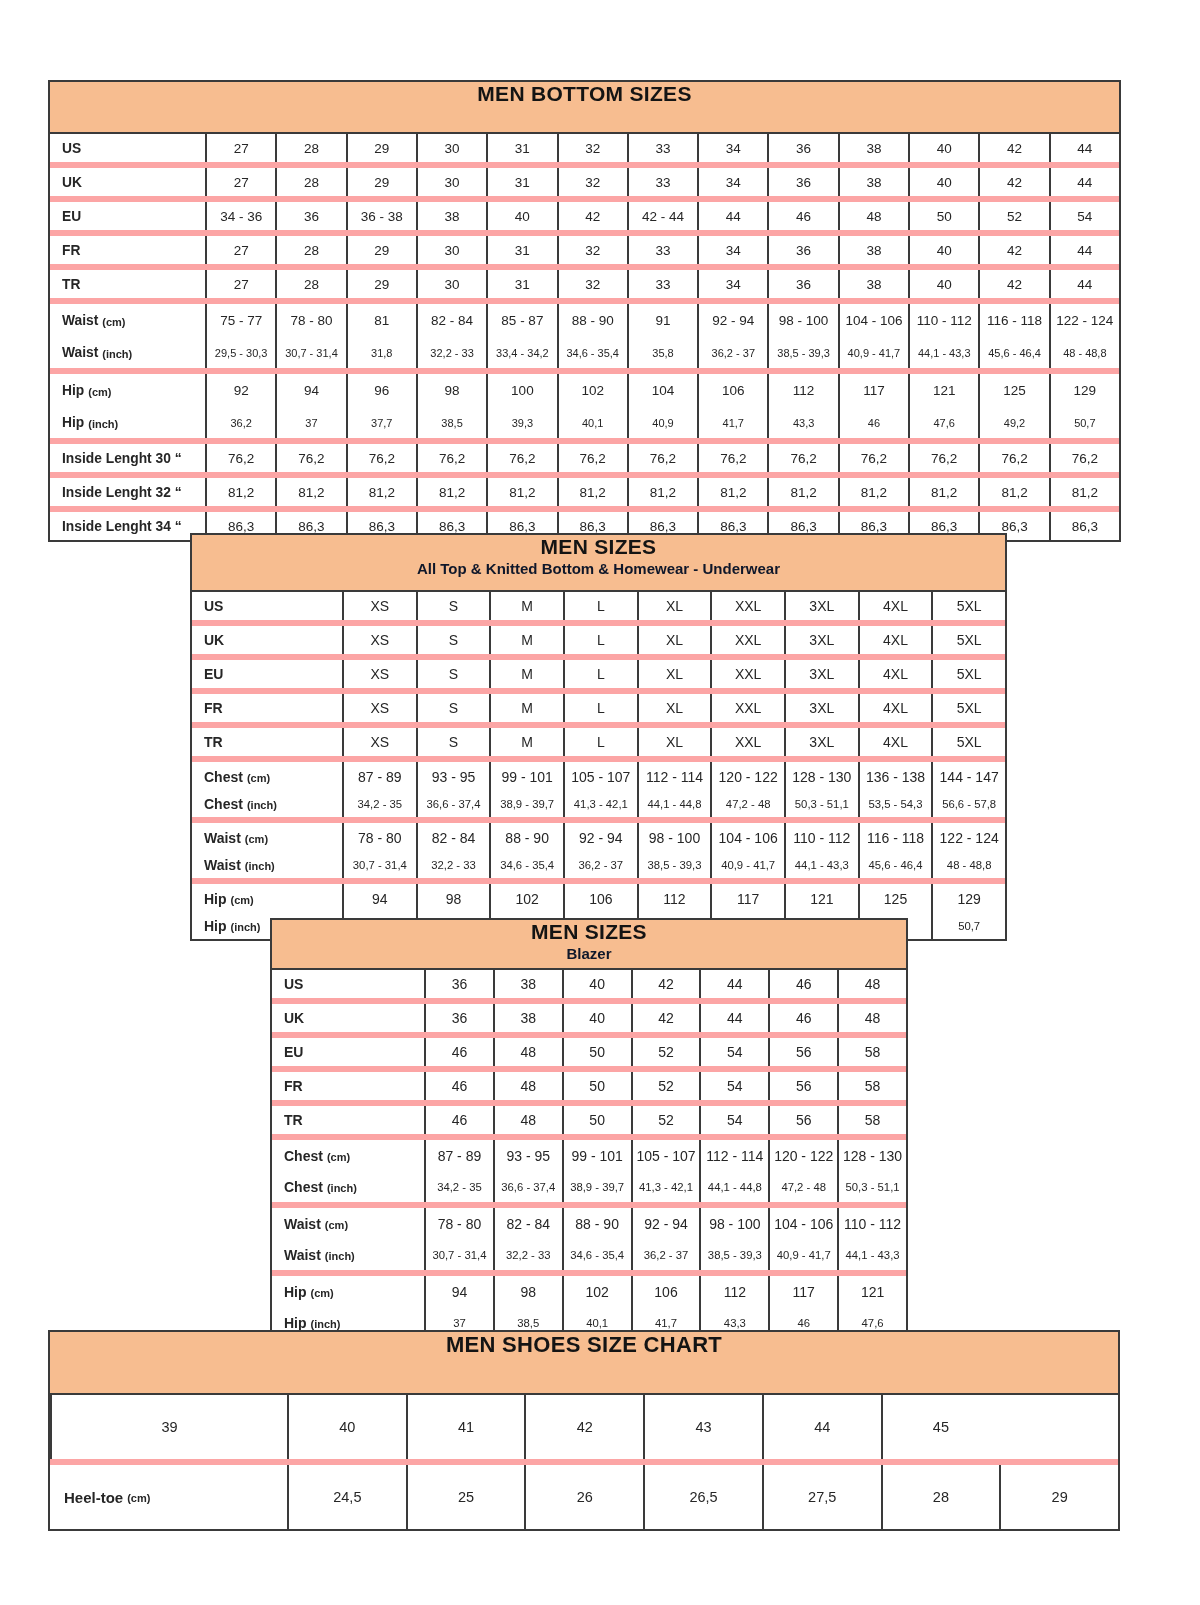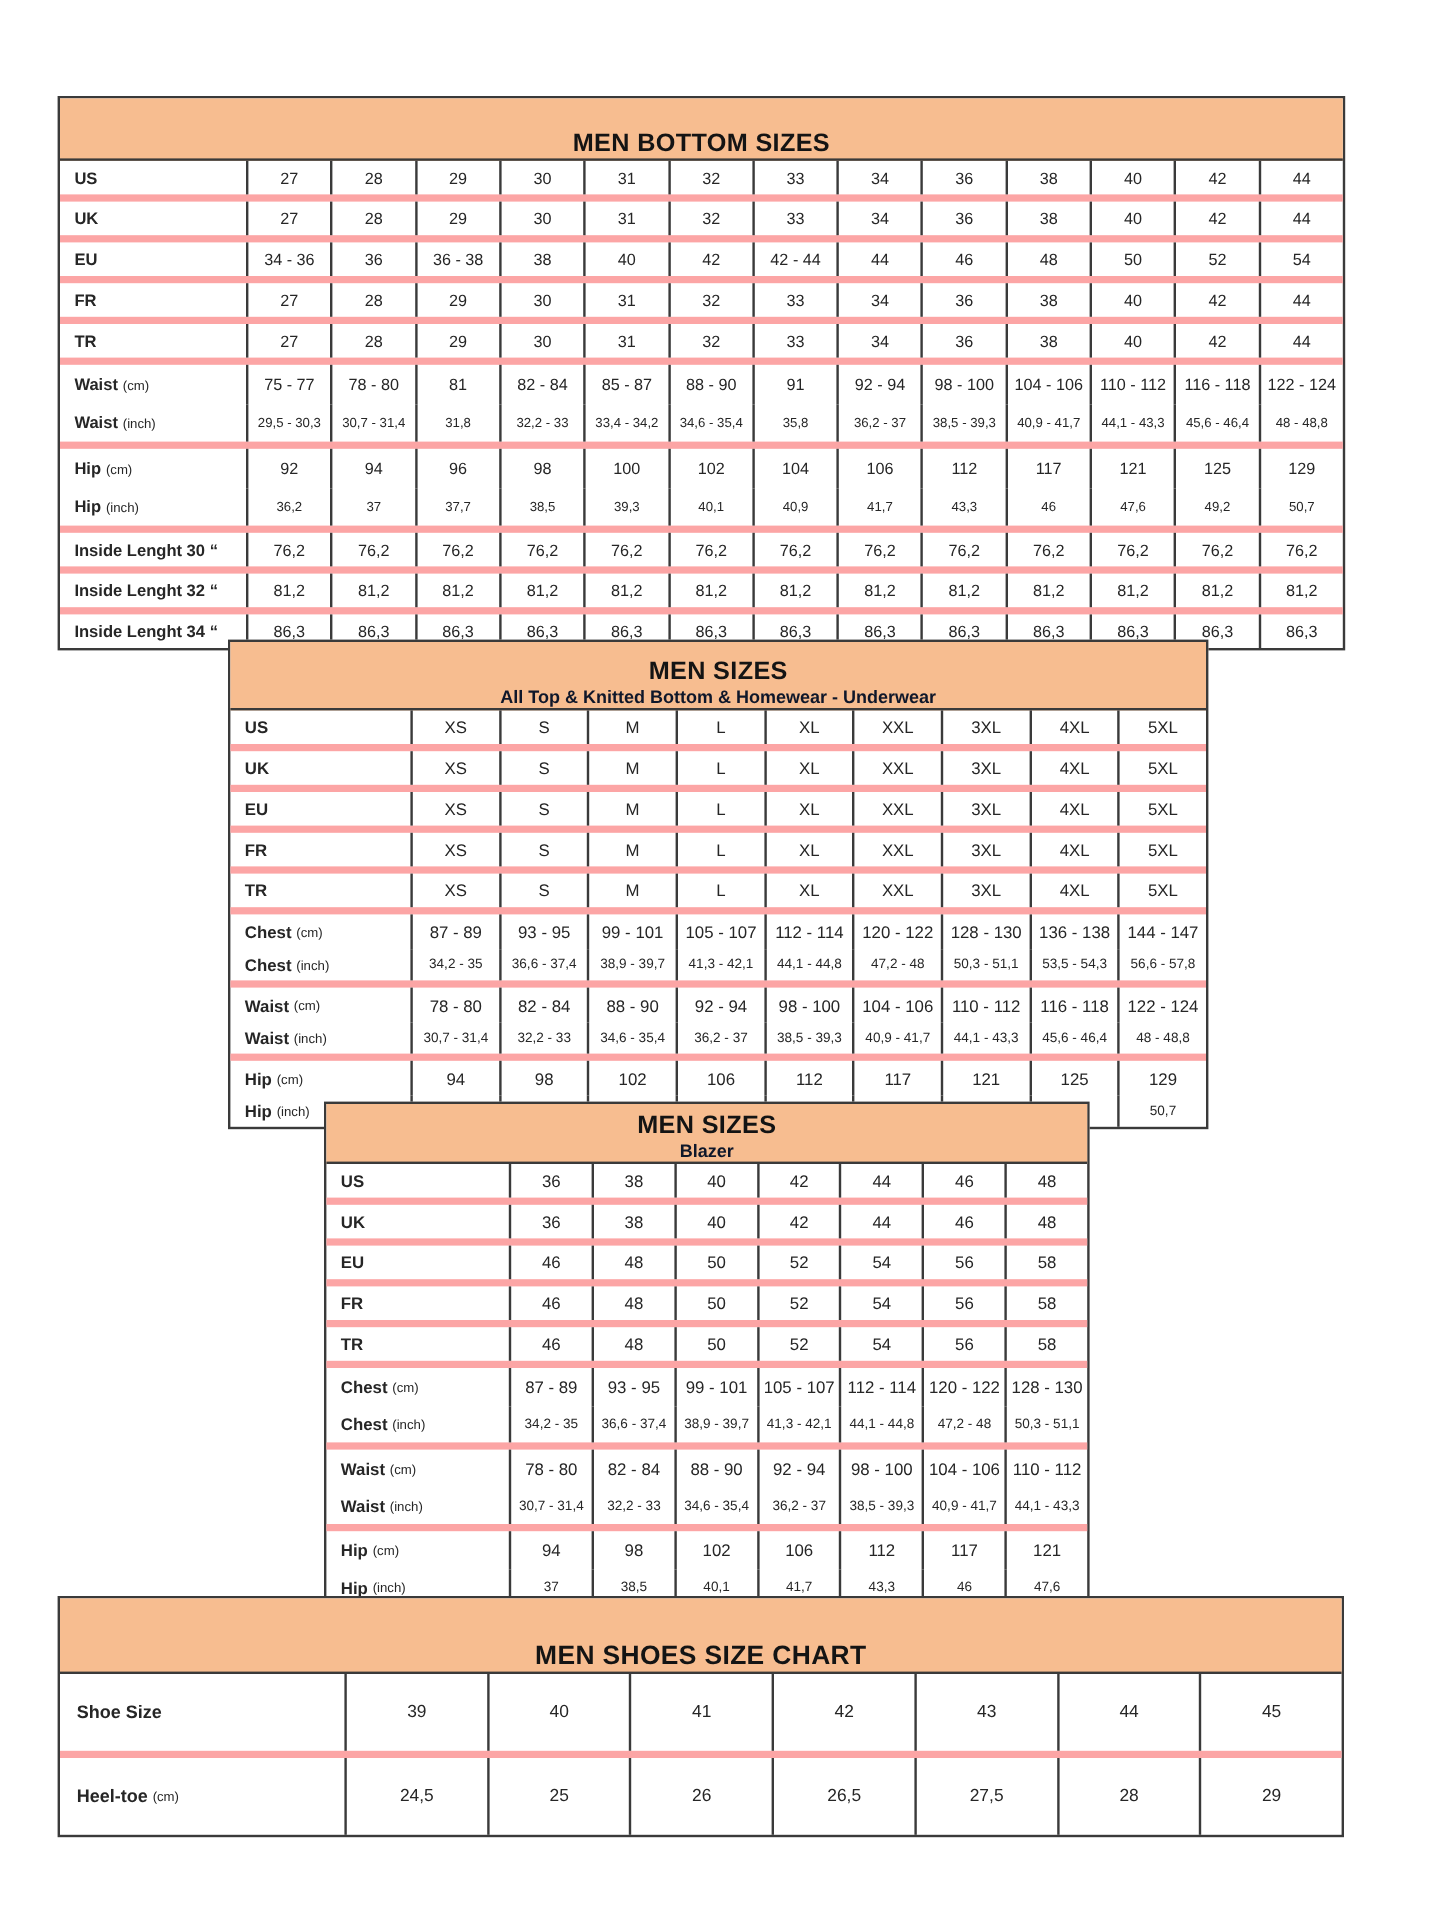--- a/index.html
+++ b/index.html
@@ -10,40 +10,40 @@
   .tbl{
     position:absolute;border:2px solid #3a3a3a;box-sizing:border-box;background:#fff;
   }
   #table-0{left:48px;top:80px;width:1073px}
   #table-1{left:190px;top:533px;width:817px}
   #table-2{left:270px;top:918px;width:638px}
   #table-3{left:48px;top:1330px;width:1072px}
 
   .t-band{
     border-bottom:2px solid #3a3a3a;
-    display:flex;flex-direction:column;align-items:center;justify-content:flex-end;
+    display:flex;flex-direction:column;align-items:center;justify-content:flex-start;
   }
   #table-0 .t-band{height:50px}
   #table-1 .t-band{height:55px}
   #table-2 .t-band{height:48px}
   #table-3 .t-band{height:61px}
 
   .t-title{font-weight:bold;font-size:21px;color:#141414;letter-spacing:.3px}
   #table-3 .t-title{font-size:22px}
   .t-sub{font-weight:bold;font-size:15px;color:#0f172a;margin-top:1px}
 
   .t-sec + .t-sec{border-top:6px solid #fca5a5}
 
   .trow{display:grid;align-items:stretch}
   .cell{
     display:flex;align-items:center;justify-content:center;
     border-left:2px solid #3a3a3a;font-size:14px;overflow:hidden;white-space:nowrap;
   }
   .cell.label{justify-content:flex-start;padding-left:12px;border-left:none;font-weight:bold}
-  .lab-unit{font-weight:normal;font-size:11px;margin-left:4px;position:relative;top:1px}
+  .lab-unit{font-weight:bold;font-size:11px;margin-left:4px;position:relative;top:1px}
 
   .trow.size{height:28px}
   .trow.cm{height:33px}
   .trow.inch{height:31px}
   .trow.inch .cell.val{font-size:11.3px}
   .trow.bold .cell.val{font-weight:normal}
 
   #table-0 .cell.val{font-size:13.5px}
   #table-0 .trow.inch .cell.val{font-size:11px}
   #table-0 .cell.label{font-size:13.8px}
@@ -647,23 +647,20 @@
         <div class="cell val">47,6</div>
       </div>
     </div>
   </div>
 <div class="tbl" id="table-3">
     <div class="t-band" style="background: rgb(247, 189, 144);">
       <div class="t-title">MEN SHOES SIZE CHART</div>
     </div>
     <div class="t-sec">
       <div class="trow size bold" style="grid-template-columns: 237px repeat(7, 1fr);">
-        <div class="cell label">
-          <span>Shoe Size</span>
-        </div>
         <div class="cell val">39</div>
         <div class="cell val">40</div>
         <div class="cell val">41</div>
         <div class="cell val">42</div>
         <div class="cell val">43</div>
         <div class="cell val">44</div>
         <div class="cell val">45</div>
       </div>
     </div>
     <div class="t-sec">

